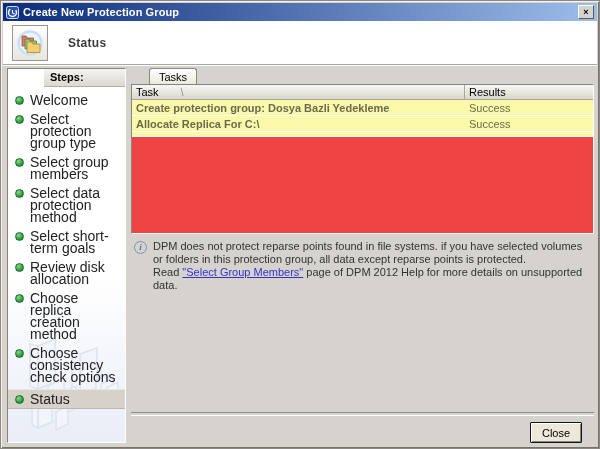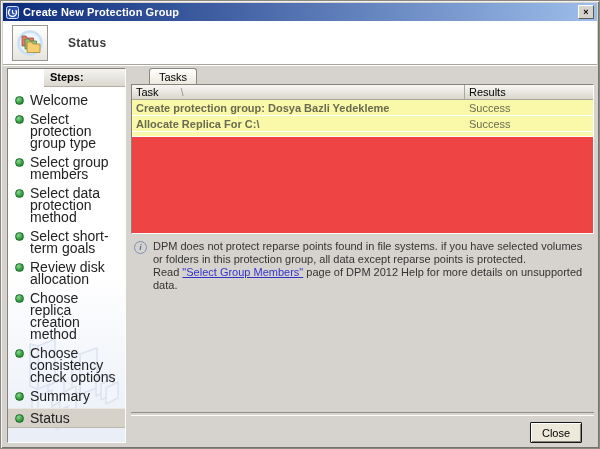--- a/index.html
+++ b/index.html
@@ -185,24 +185,20 @@
           <span class="step-dot"></span>
           <span class="step-label">Review disk allocation</span>
         </div>
         <div class="step">
           <span class="step-dot"></span>
           <span class="step-label">Choose replica creation method</span>
         </div>
         <div class="step">
           <span class="step-dot"></span>
           <span class="step-label">Choose consistency check options</span>
-        </div>
-        <div class="step">
-          <span class="step-dot"></span>
-          <span class="step-label">Summary</span>
         </div>
         <div class="step selected">
           <span class="step-dot"></span>
           <span class="step-label">Status</span>
         </div>
       </div>
       <svg class="watermark" width="117" height="116" viewBox="0 0 117 116">
         <g fill="#f2f5fb" stroke="#dde3f1" stroke-width="1.5" stroke-linejoin="round">
           <path d="M30 22 L47 15 L47 58 L30 65 Z"></path>
           <path d="M22 20 L30 22 L30 65 L22 62 Z"></path>

